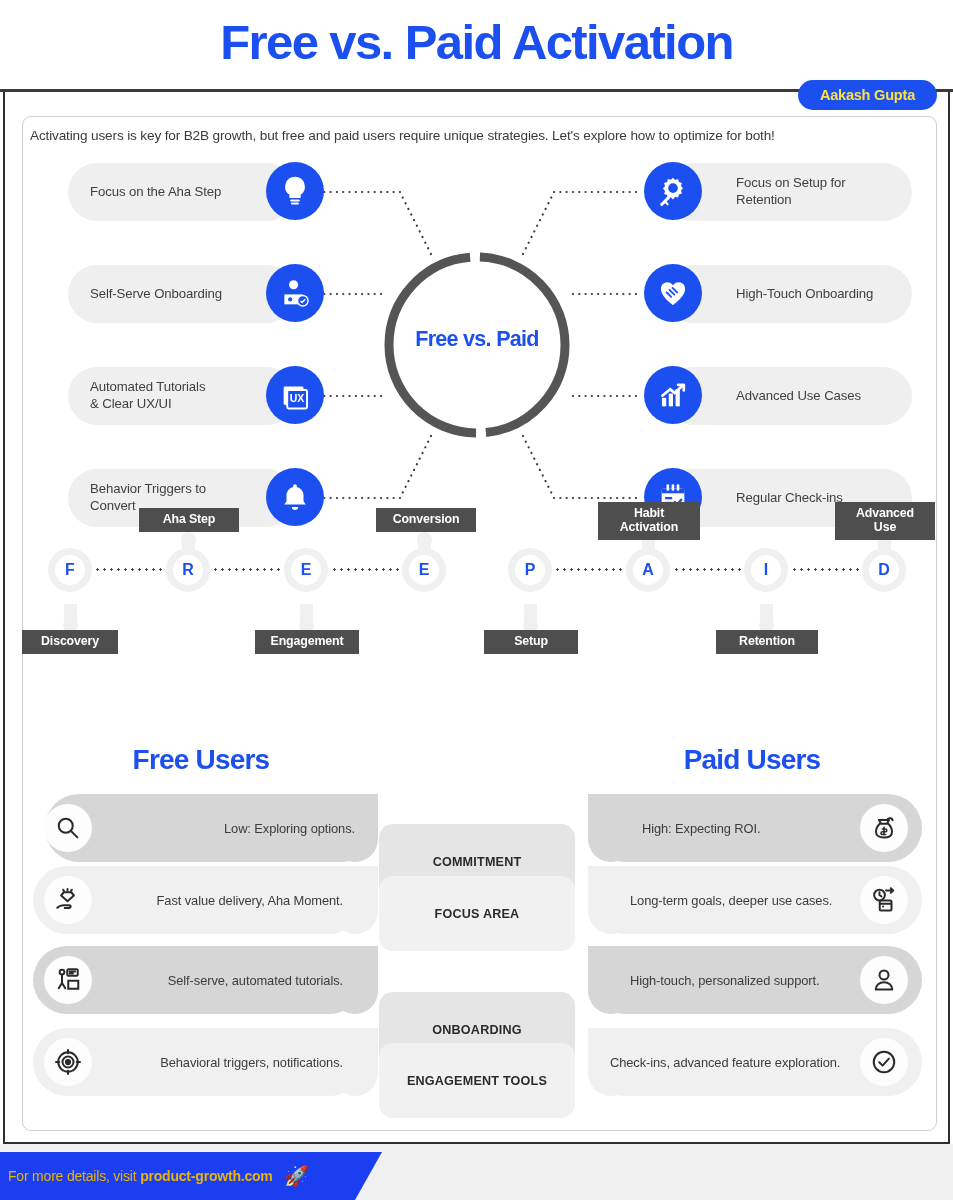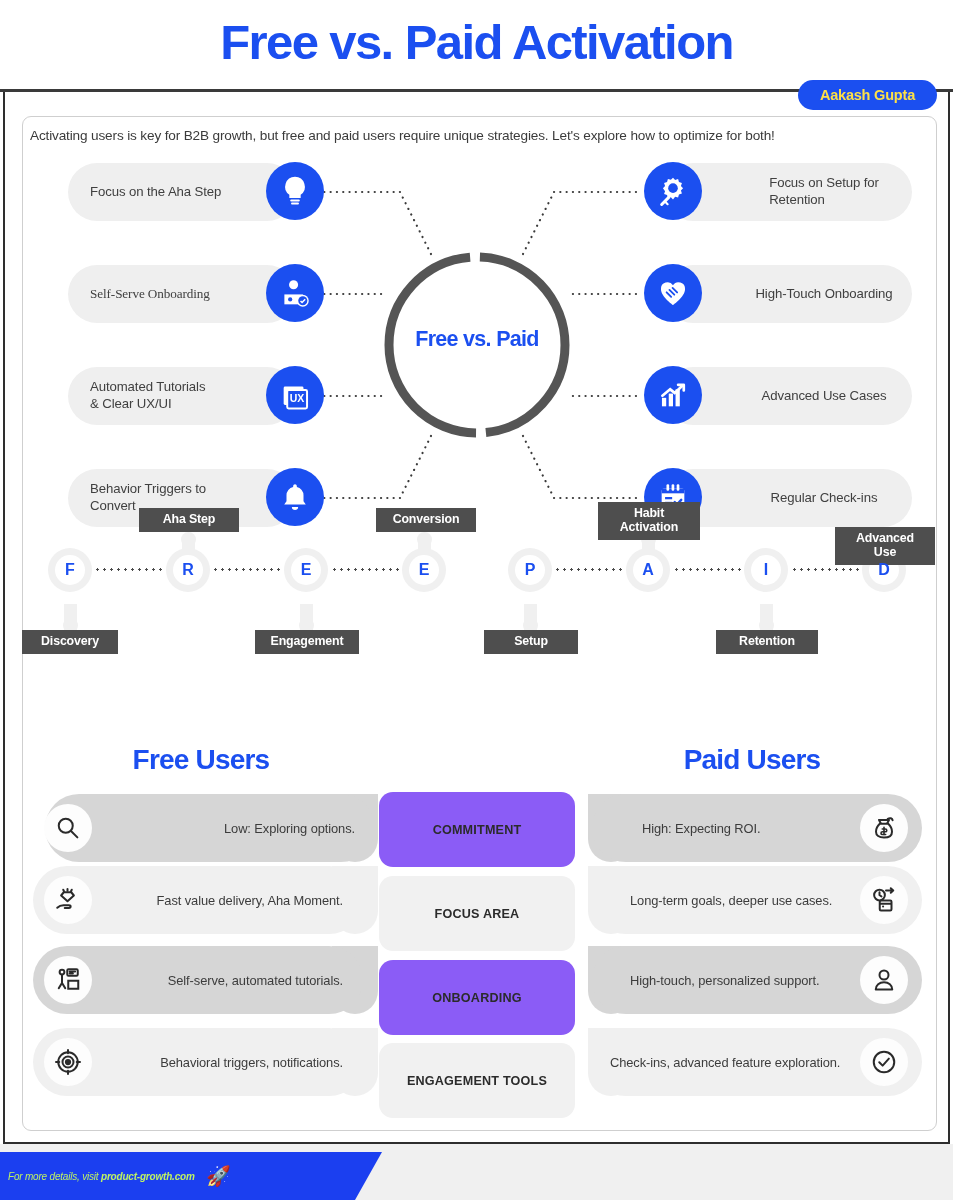--- a/index.html
+++ b/index.html
@@ -55,21 +55,21 @@
   
   .mindmap { position: absolute; left: 0; top: 0; width: 953px; height: 1200px; pointer-events: none; }
 
   .mm-item { position: absolute; height: 58px; }
   .mm-pill {
     position: absolute; top: 0; height: 58px;
     background: #efefef; border-radius: 29px;
     display: flex; align-items: center;
   }
   .mm-pill-l { left: 0; width: 228px; justify-content: flex-start; padding-left: 22px; }
-  .mm-pill-r { left: 20px; width: 248px; justify-content: center; padding-left: 72px; }
+  .mm-pill-r { left: 20px; width: 248px; justify-content: flex-start; padding-left: 72px; }
   .mm-label {
     font-size: 13.2px; color: #404040; line-height: 1.28; letter-spacing: -0.1px;
   }
   .mm-icon {
     position: absolute; top: -1px; width: 58px; height: 58px;
     border-radius: 50%; background: #1b4ff0;
     display: flex; align-items: center; justify-content: center;
   }
   .mm-icon svg { width: 34px; height: 34px; fill: #fff; }
   .mm-icon-l { left: 198px; }
@@ -143,35 +143,35 @@
   .bubble-ico {
     position: absolute; width: 48px; height: 48px; border-radius: 50%;
     background: #fdfdfd; display: flex; align-items: center; justify-content: center;
   }
   .bubble-ico svg { width: 30px; height: 30px; stroke: #2a2a2a; fill: none; stroke-width: 1.6; }
   .mid-pill {
     position: absolute; width: 196px; height: 75px; border-radius: 14px;
     display: flex; align-items: center; justify-content: center;
     font-size: 12.6px; font-weight: bold; color: #2b2b2b; letter-spacing: 0.2px;
   }
-  .mid-pill.dark { background: #8b5cf6; }
+  .mid-pill.dark { background: #e5e5e5; margin-top: 32px; }
   .mid-pill.light { background: #f1f1f1; }
 
   
   .footer-bg {
     position: absolute; left: 0; top: 1144px; width: 953px; height: 56px;
     background: #f0f0f0;
   }
   .footer-banner {
     position: absolute; left: 0; top: 1152px; width: 382px; height: 48px;
     background: #1b3ff0;
     clip-path: polygon(0 0, 382px 0, 355px 48px, 0 48px);
     display: flex; align-items: center; padding-left: 8px;
   }
-  .footer-text { font-size: 10px; color: #bef264; letter-spacing: -0.2px; font-style: italic; }
+  .footer-text { font-size: 14px; color: #eab308; letter-spacing: -0.2px; }
   .footer-text b { font-weight: bold; }
   .rocket { font-size: 20px; margin-left: 12px; }
 </style>
 </head>
 <body>
 
 <div class="page">
 
   <div class="header">
     <div class="title">Free vs. Paid Activation</div>
@@ -211,21 +211,21 @@
     </div>
     <div class="mm-icon mm-icon-l">
       <svg viewBox="0 0 24 24">
           <path d="M12 2a7 7 0 0 0-4 12.7V17h8v-2.3A7 7 0 0 0 12 2z"></path>
           <rect x="8.6" y="18" width="6.8" height="1.4" rx="0.7"></rect>
           <rect x="9.2" y="20.2" width="5.6" height="1.4" rx="0.7"></rect>
         </svg>
     </div>
   </div>
 
-  <div class="mm-item" style="left:68px; top:265px; width:258px;font-family:Liberation Serif, serif;">
+  <div class="mm-item" style="left:68px; top:265px; width:258px;">
     <div class="mm-pill mm-pill-l">
       <span class="mm-label">Self-Serve Onboarding</span>
     </div>
     <div class="mm-icon mm-icon-l">
       <svg viewBox="0 0 24 24">
           <circle cx="11" cy="6.2" r="3.2"></circle>
           <path d="M4.5 13h13v7h-13z"></path>
           <circle cx="17.5" cy="17.5" r="4.2" fill="#fff"></circle>
           <circle cx="17.5" cy="17.5" r="3.2" fill="#1b4ff0"></circle>
           <path d="M15.9 17.6l1.1 1.1 2.2-2.3" stroke="#fff" stroke-width="1.1" fill="none"></path>
@@ -370,21 +370,21 @@
         <span class="tl-letter">I</span>
       </div>
     <div class="tl-node" style="left:862px;">
         <span class="tl-letter">D</span>
       </div>
 
     <div class="tl-box" style="left:139px; top:-40px; width:100px;">Aha Step</div>
     <div class="tl-box" style="left:376px; top:-40px; width:100px;">Conversion</div>
     <div class="tl-box" style="left:598px; top:-46px; width:102px; white-space:pre-line;">Habit
 Activation</div>
-    <div class="tl-box" style="left:835px; top:-46px; width:100px; white-space:pre-line;margin-top:25px;">Advanced
+    <div class="tl-box" style="left:835px; top:-46px; width:100px; white-space:pre-line;">Advanced
 Use</div>
 
     <div class="tl-box" style="left:22px;  top:82px; width:96px;">Discovery</div>
     <div class="tl-box" style="left:255px; top:82px; width:104px;">Engagement</div>
     <div class="tl-box" style="left:484px; top:82px; width:94px;">Setup</div>
     <div class="tl-box" style="left:716px; top:82px; width:102px;">Retention</div>
   </div>
 
   <div class="cmp-heading" style="left:125px; top:744px; width:152px; text-align:center;">Free Users</div>
   <div class="cmp-heading" style="left:676px; top:744px; width:152px; text-align:center;">Paid Users</div>

